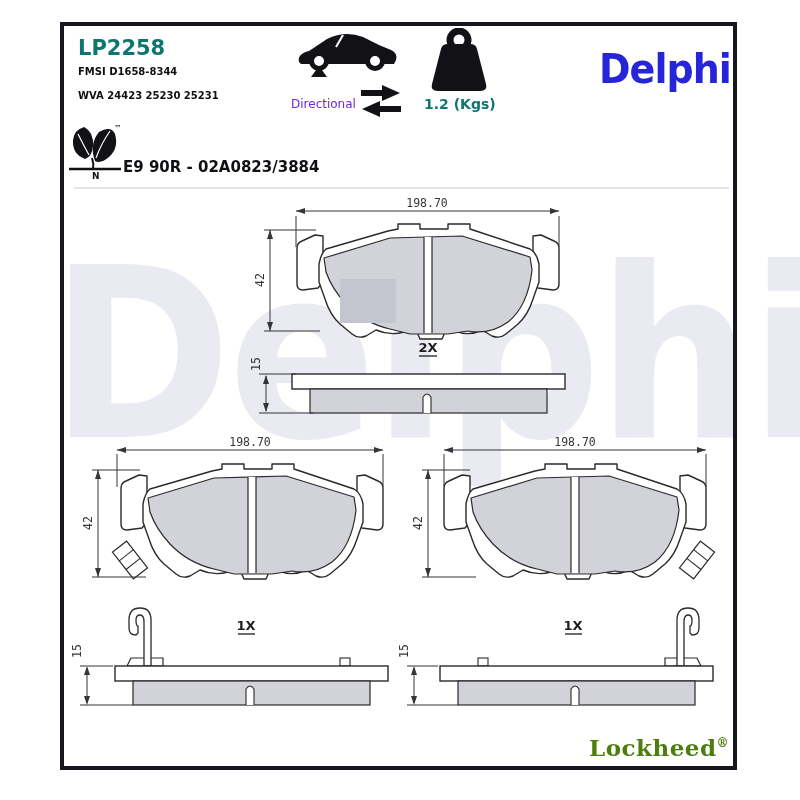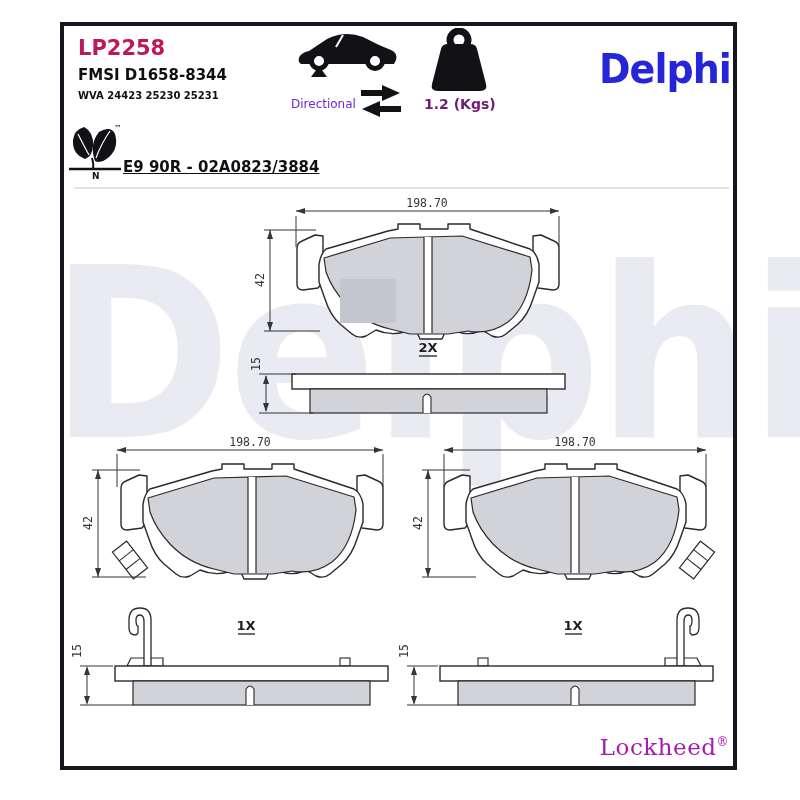--- a/index.html
+++ b/index.html
@@ -6,31 +6,31 @@
             font-family:"DejaVu Sans","Liberation Sans",sans-serif;}
   .abs{position:absolute;}
   
   #watermark{left:50px;top:236px;font-size:238px;font-weight:bold;color:#e9eaf2;
              letter-spacing:-4px;line-height:1;white-space:nowrap;z-index:0;
              transform:scaleX(.92);transform-origin:0 0;}
   
   #page-border{left:60px;top:22px;width:677px;height:748px;border:4px solid #17171f;
                box-sizing:border-box;z-index:3;pointer-events:none;}
   
-  #part-number{left:78px;top:36px;font-size:21px;font-weight:bold;color:#be185d;z-index:4;}
-  #fmsi{left:78px;top:66px;font-size:15px;font-weight:bold;color:#101014;z-index:4;}
+  #part-number{left:78px;top:36px;font-size:21px;font-weight:bold;color:#0f766e;z-index:4;}
+  #fmsi{left:78px;top:66px;font-size:10px;font-weight:bold;color:#101014;z-index:4;}
   #wva{left:78px;top:90px;font-size:10px;font-weight:bold;color:#101014;z-index:4;}
   #directional-label{left:291px;top:97px;font-size:12px;font-weight:500;color:#6d28d9;z-index:4;}
-  #weight-label{left:424px;top:96px;font-size:14px;font-weight:bold;color:#701a75;z-index:4;}
+  #weight-label{left:424px;top:96px;font-size:14px;font-weight:bold;color:#0f766e;z-index:4;}
   #brand-logo{left:599px;top:46px;font-size:40px;font-weight:bold;color:#2626d8;
               letter-spacing:-1px;transform:scaleX(.95);transform-origin:0 0;z-index:4;}
-  #approval{left:123px;top:158px;font-size:15px;font-weight:bold;color:#101014;z-index:4;text-decoration:underline;}
+  #approval{left:123px;top:158px;font-size:15px;font-weight:bold;color:#101014;z-index:4;}
   #eco-tm{left:114px;top:124px;font-size:8px;color:#101014;z-index:4;}
   #footer-brand{right:71px;top:734px;font-family:"DejaVu Serif","Liberation Serif",serif;
-                font-size:23px;font-weight:normal;color:#a21caf;z-index:4;letter-spacing:.5px;}
+                font-size:23px;font-weight:bold;color:#4d7c0f;z-index:4;letter-spacing:.5px;}
   #footer-brand sup{font-size:12px;}
   svg.layer{left:0;top:0;z-index:1;}
   svg.icon{z-index:4;}
   text.dimtxt{font-family:"DejaVu Sans Mono","Liberation Mono",monospace;font-size:11.5px;fill:#35353a;}
   text.qty{font-family:"DejaVu Sans","Liberation Sans",sans-serif;font-size:13px;font-weight:bold;fill:#1d1d22;}
 </style>
 </head>
 <body>
 
 <div class="abs" id="watermark">Delphi</div>

